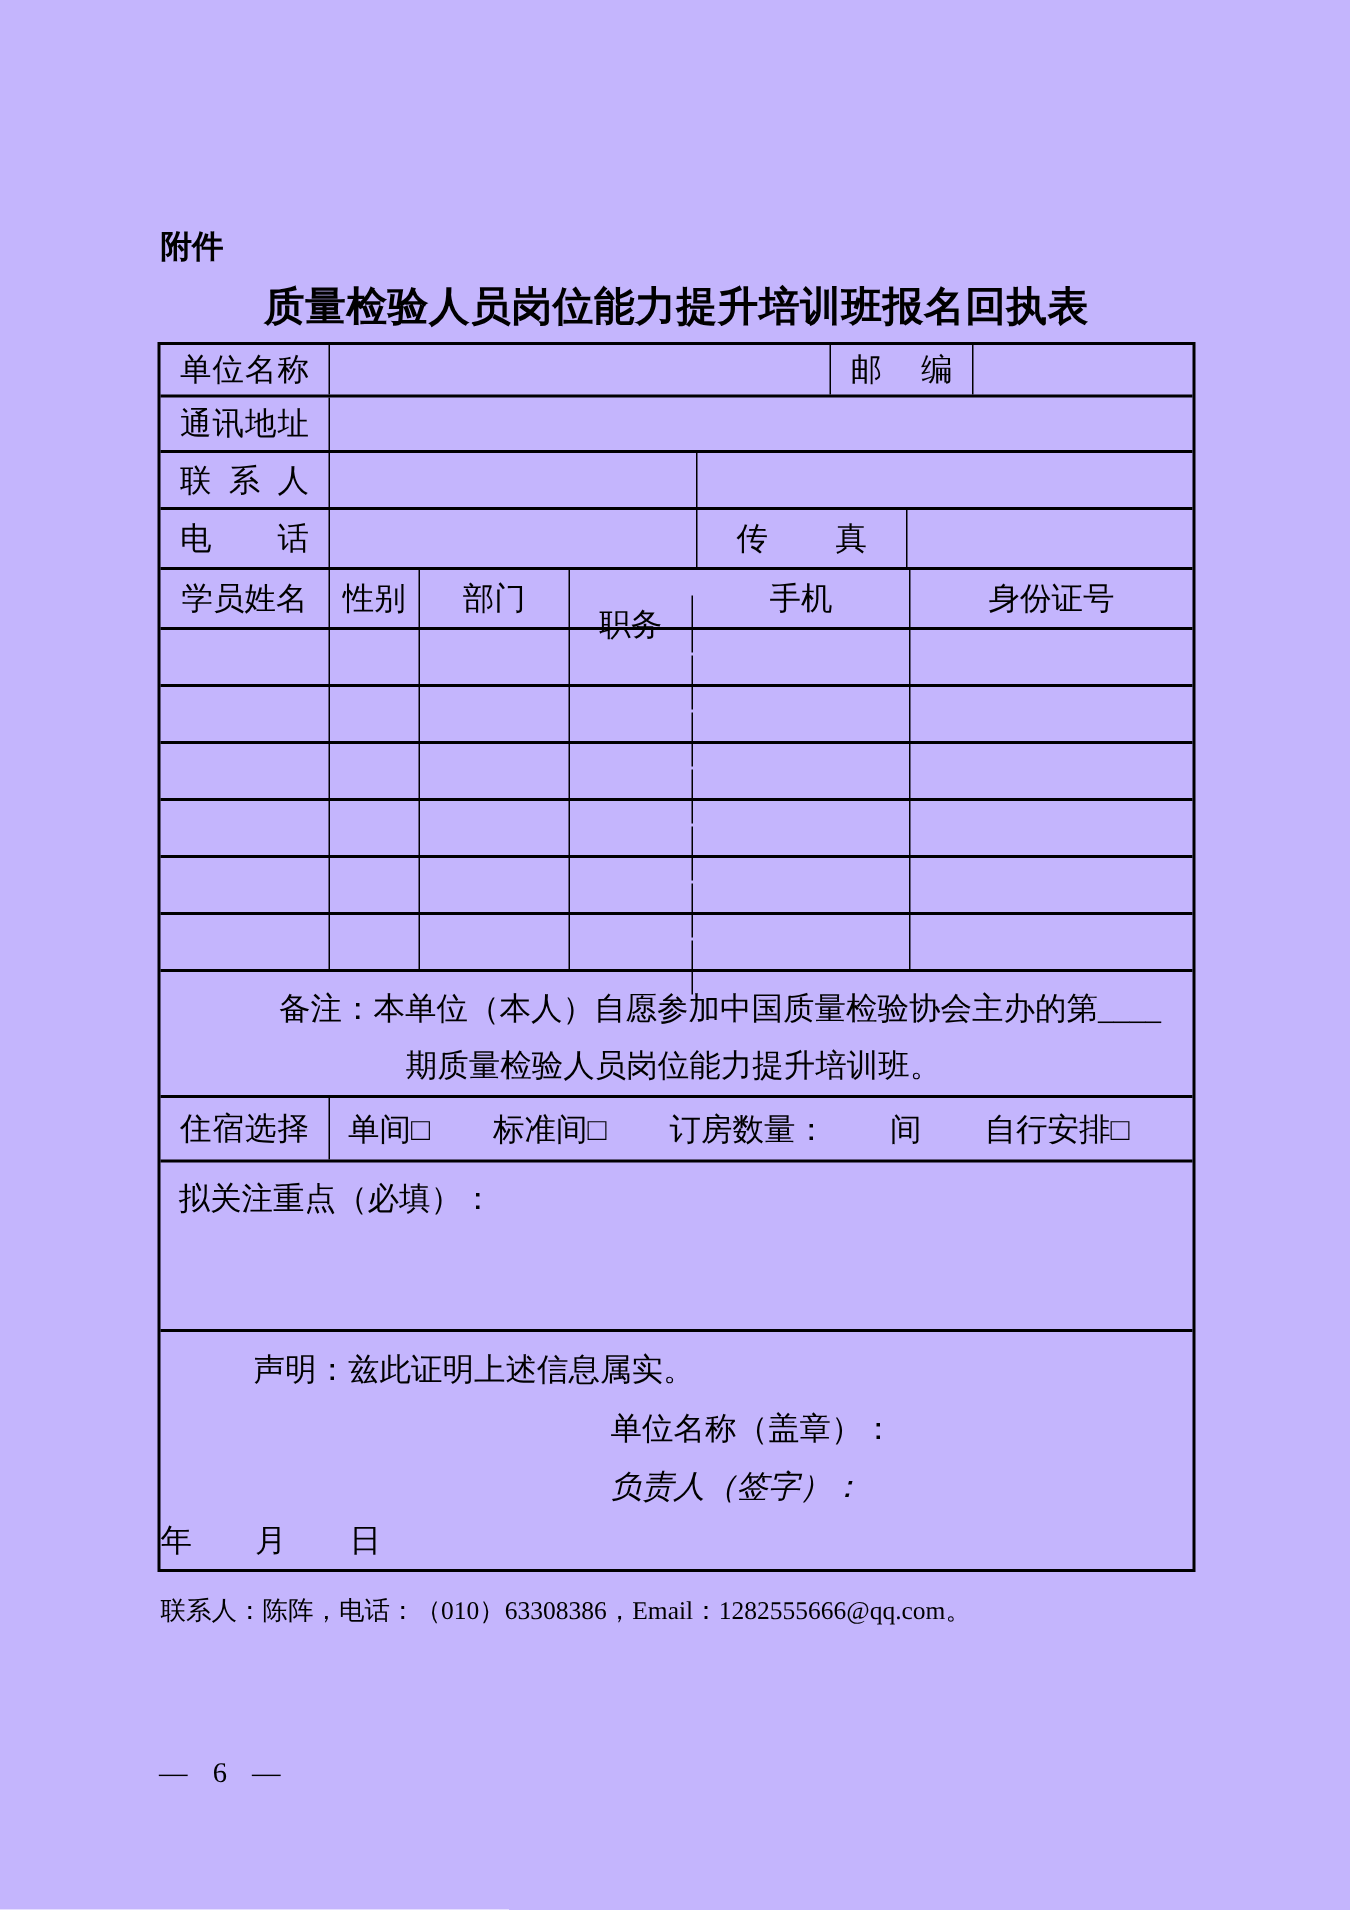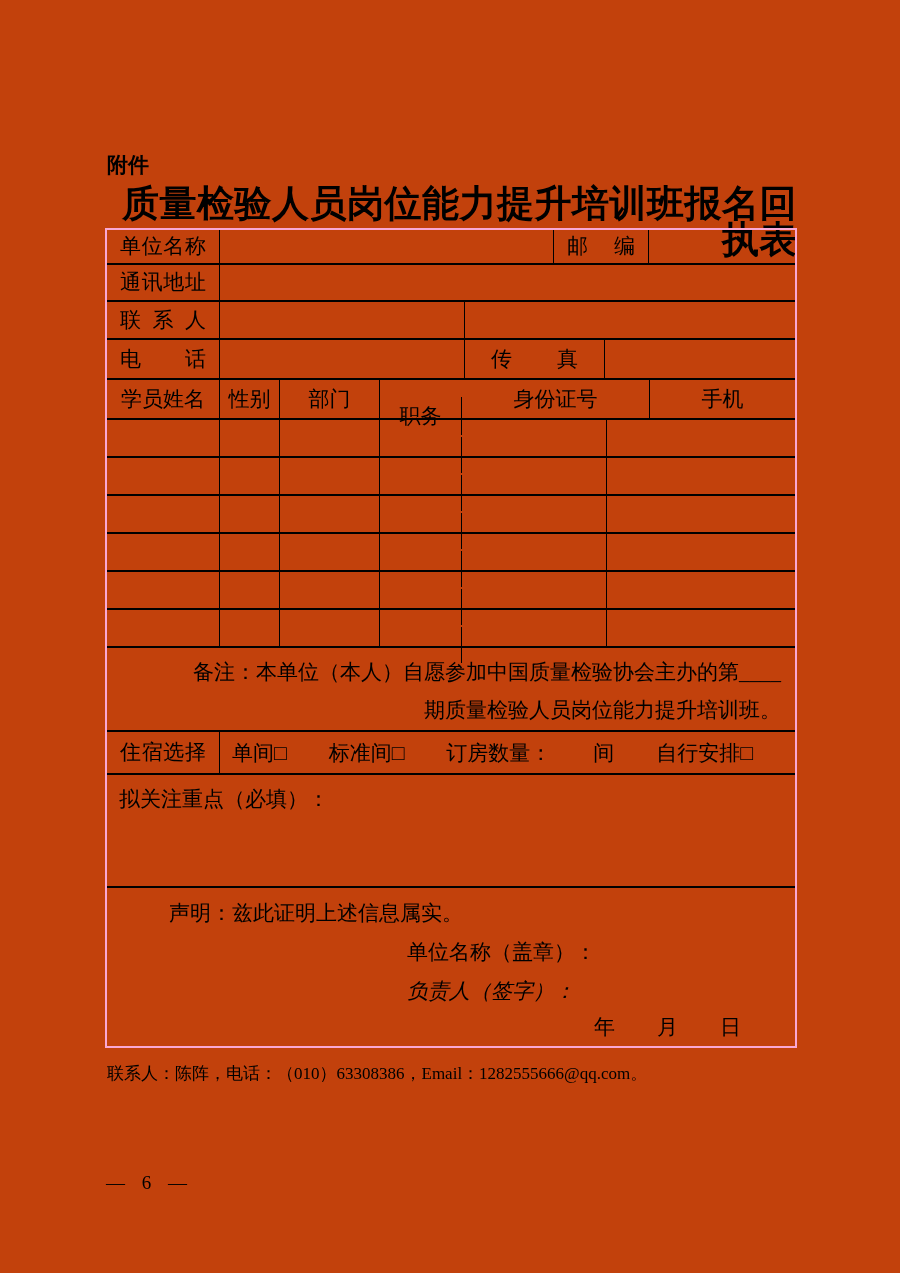--- a/index.html
+++ b/index.html
@@ -4,37 +4,37 @@
 <style>
   * { margin:0; padding:0; box-sizing:border-box; }
   html,body { background:#ffffff; }
   body {
     width:900px; height:1273px;
     font-family:"Liberation Serif", serif;
     color:#000;
   }
   .sheet {
     position:relative; width:900px; height:1273px;
-    background:#c2410c; overflow:hidden;
+    background:#c4b5fd; overflow:hidden;
   }
   .attachment {
     position:absolute; left:107px; top:150px;
     font-family:"Liberation Sans", sans-serif;
     font-weight:bold; font-size:21px; line-height:30px;
   }
   .title {
     position:absolute; left:105px; top:186px; width:692px;
-    text-align:right;
+    text-align:center;
     font-family:"Liberation Sans", sans-serif;
-    font-weight:bold; font-size:37px; line-height:36px;
+    font-weight:bold; font-size:27px; line-height:36px;
     letter-spacing:0.5px;
   }
   .form-table {
     position:absolute; left:105px; top:228px; width:692px;
-    border:2px solid #f9a8d4; font-size:21px;
+    border:2px solid #000000; font-size:21px;
   }
   .row { display:flex; border-bottom:2px solid #000; height:var(--h); }
   .row:last-child { border-bottom:none; }
   .cell {
     border-right:1px solid #000; height:100%;
     display:flex; align-items:center; justify-content:center;
     overflow:hidden;
   }
   .cell:last-child { border-right:none; }
   .grow { flex:1 1 auto; }
@@ -45,35 +45,35 @@
   
   .jlabel {
     display:block; text-align:justify; text-align-last:justify;
     padding:0 13px; line-height:calc(var(--h) - 2px);
   }
   .jlabel.pad-wide { padding:0 26px; }
   .mono { font-family:"DejaVu Sans Mono", monospace; font-size:20px; }
   
   .remark-cell {
     display:block; padding:5px 14px 0 10px;
-    text-indent:62px; line-height:38px; text-align:right;
+    text-indent:62px; line-height:38px; text-align:center;
   }
   
   .accom-cell { justify-content:flex-start; padding-left:12px; }
   
   .focus-cell {
     display:block; padding:9px 12px; text-align:left; line-height:30px;
   }
   
   .decl-cell { display:block; padding-top:10px; text-align:left; }
   .decl-cell p { line-height:30px; }
   .decl-statement { margin-left:62px;font-family:Liberation Serif, serif; }
   .decl-seal { margin-top:9px; margin-left:300px; }
   .decl-sign { margin-top:9px; margin-left:300px;font-style:italic; }
-  .decl-date { margin-top:6px; text-align:right; padding-right:54px; }
+  .decl-date { margin-top:6px; text-align:left; padding-right:20px; }
   .footer-contact {
     position:absolute; left:107px; top:1062px;
     font-size:17px; line-height:24px;
   }
   .page-number {
     position:absolute; left:106px; top:1172px;
     font-size:19px; letter-spacing:6px;
   }
 </style>
 </head>
@@ -110,22 +110,22 @@
       <div class="cell w245"></div>
       <div class="cell w140 jlabel pad-wide">传真</div>
       <div class="cell grow"></div>
     </div>
 
     <div class="row" style="--h:40px">
       <div class="cell w113">学员姓名</div>
       <div class="cell w60">性别</div>
       <div class="cell w100">部门</div>
       <div class="cell w82">职务</div>
+      <div class="cell w145">手机</div>
       <div class="cell grow">身份证号</div>
-      <div class="cell w145">手机</div>
     </div>
 
     <div class="row" style="--h:38px">
       <div class="cell w113"></div>
       <div class="cell w60"></div>
       <div class="cell w100"></div>
       <div class="cell w82"></div>
       <div class="cell w145"></div>
       <div class="cell grow"></div>
     </div>

